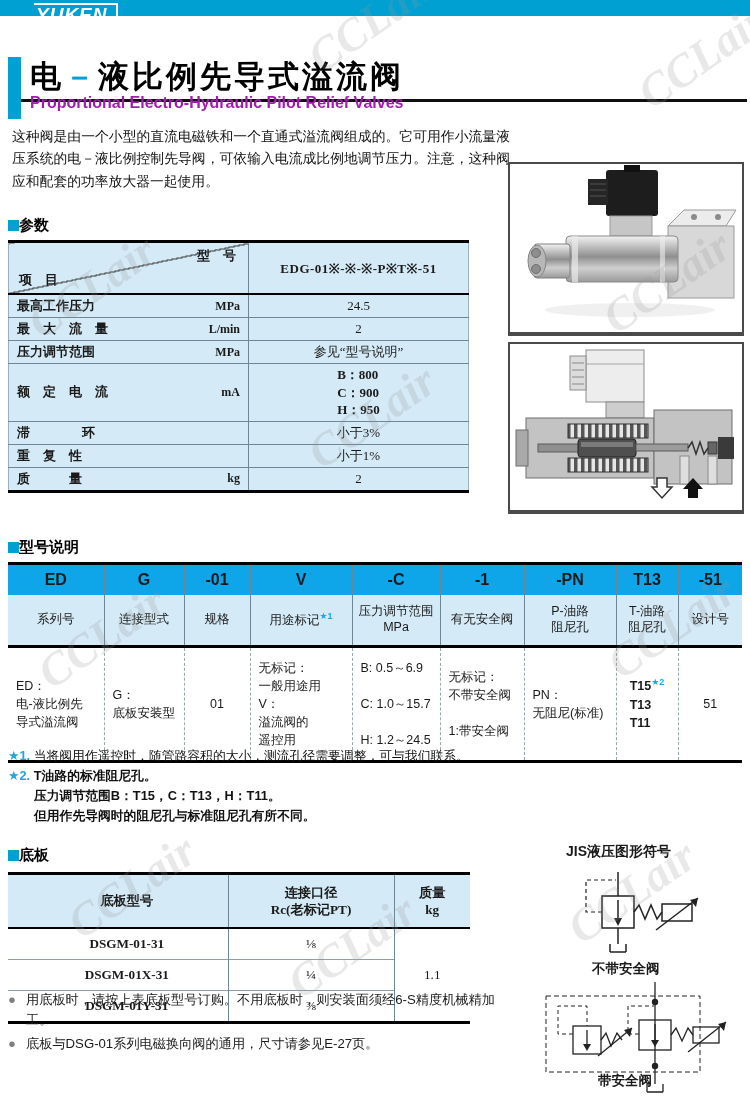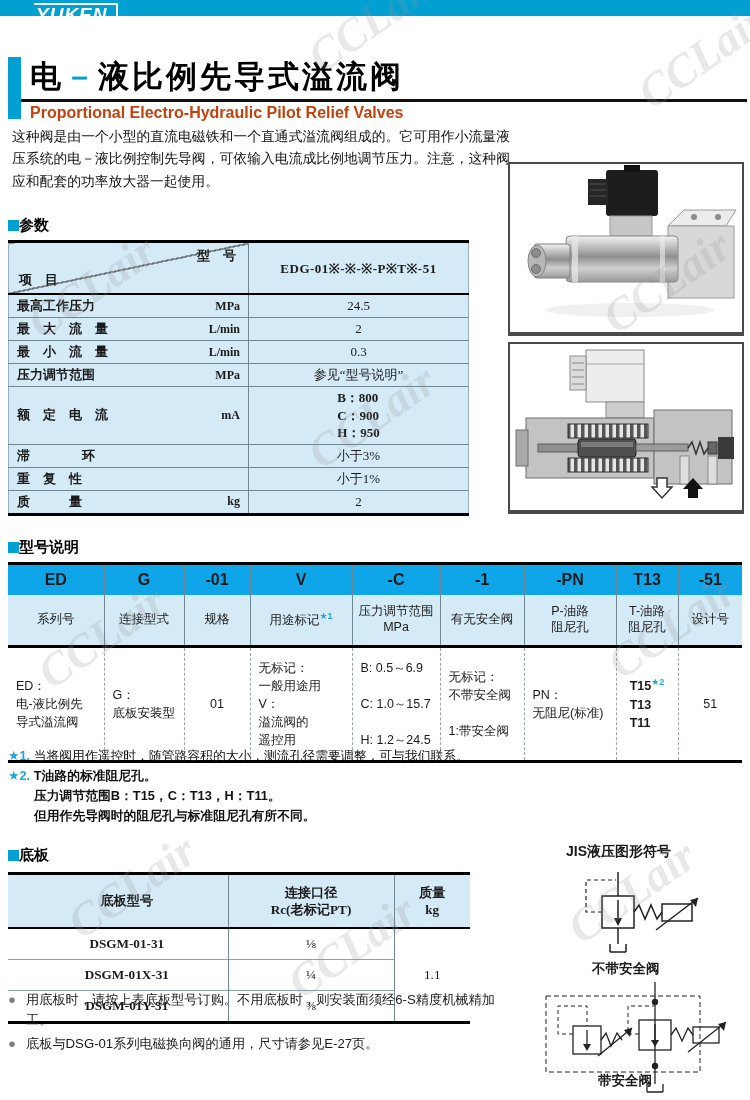--- a/index.html
+++ b/index.html
@@ -8,21 +8,21 @@
   .abs{position:absolute;}
   
   .topbar{left:0;top:0;width:750px;height:16px;background:#00a0d2;}
   .logo{left:34px;top:3px;color:#fff;font-weight:bold;font-size:19px;letter-spacing:1px;
         font-style:italic;border:2px solid #fff;border-left:none;padding:0 8px 1px 2px;line-height:20px;}
   
   .title-accent{left:8px;top:57px;width:13px;height:62px;background:#00a0d2;}
   .page-title{left:30px;top:56px;font-size:31px;font-weight:bold;letter-spacing:3px;color:#000;white-space:nowrap;}
   .title-dash{color:#00a0d2;}
   .title-rule{left:21px;top:99px;width:726px;height:3px;background:#101010;}
-  .subtitle{left:30px;top:104px;font-size:16px;font-weight:bold;color:#c2410c;white-space:nowrap;}
+  .subtitle{left:30px;top:94px;font-size:16px;font-weight:bold;color:#a21caf;white-space:nowrap;}
   .intro{left:12px;top:126px;width:498px;font-size:13.8px;line-height:1.62;text-align:justify;color:#111;}
   
   .sec-head{display:flex;align-items:center;font-size:15px;font-weight:bold;color:#000;}
   .sec-sq{width:11px;height:11px;background:#00a0d2;display:inline-block;}
   
   table{border-collapse:collapse;table-layout:fixed;}
   .ptable{left:8px;top:240px;width:460px;background:#d4eaf6;
           border-top:3px solid #000;border-bottom:3px solid #000;
           border-left:1px solid #9ab0bd;border-right:1px solid #9ab0bd;
           font-family:"Liberation Serif","DejaVu Serif",serif;font-size:13px;}
@@ -131,29 +131,20 @@
     <td class="vcell">24.5</td>
   </tr>
   <tr class="sep">
     <td>
           <div class="lblrow">
             <span class="bold">最　大　流　量</span>
             <span class="unit">L/min</span>
           </div>
         </td>
     <td class="vcell">2</td>
-  </tr>
-  <tr class="sep">
-    <td>
-          <div class="lblrow">
-            <span class="bold">最　小　流　量</span>
-            <span class="unit">L/min</span>
-          </div>
-        </td>
-    <td class="vcell">0.3</td>
   </tr>
   <tr class="sep">
     <td>
           <div class="lblrow">
             <span class="bold">压力调节范围</span>
             <span class="unit">MPa</span>
           </div>
         </td>
     <td class="vcell">参见“型号说明”</td>
   </tr>

